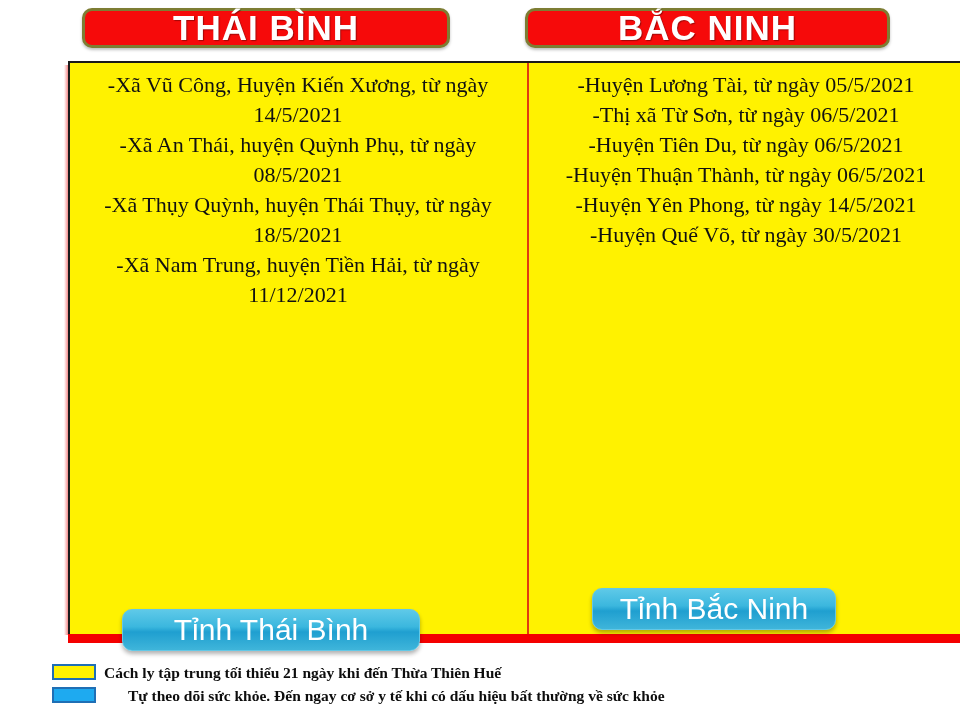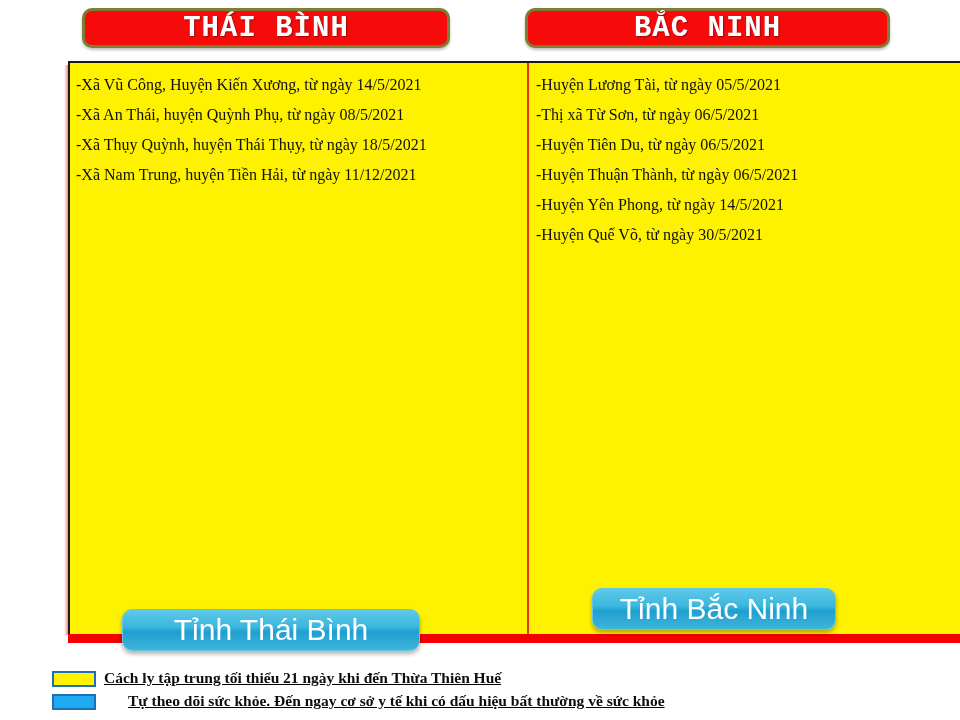--- a/index.html
+++ b/index.html
@@ -24,23 +24,23 @@
     border: 3px solid #7d7d33;
     border-radius: 10px;
     box-sizing: border-box;
     display: flex;
     align-items: center;
     justify-content: center;
     box-shadow: 0 2px 3px rgba(0,0,0,0.25);
   }
   .title-badge span {
     color: #ffffff;
-    font-family: Liberation Mono, monospace;
+    font-family: Liberation Sans, sans-serif;
     font-weight: bold;
-    font-size: 29px;
+    font-size: 35px;
     letter-spacing: 1px;
     text-shadow: 1px 1px 1px rgba(0,0,0,0.35);
     white-space: nowrap;
   }
   #badge-thai-binh { left: 82px;  width: 368px; }
   #badge-bac-ninh  { left: 525px; width: 365px; }
 
   
   .board {
     position: absolute;
@@ -77,22 +77,23 @@
     height: 571px;
     background: #e03c10;
   }
 
   
   .col {
     position: absolute;
     top: 70px;
     color: #111111;
     font-family: "Liberation Serif", serif;
-    font-size: 16px;
+    font-size: 22px;
     line-height: 30px;
+    text-align: center;
   }
   #col-left  { left: 76px;  width: 444px; }
   #col-right { left: 536px; width: 420px; }
   .col .entry { margin: 0; }
 
   
   .province-badge {
     position: absolute;
     height: 42px;
     border-radius: 10px;
@@ -116,23 +117,22 @@
 
   
   .legend {
     position: absolute;
     left: 52px;
     top: 664px;
     width: 880px;
   }
   .legend-row {
     display: flex;
-    align-items: flex-end;
+    align-items: flex-start;
     height: 23px;
-    text-decoration: underline;
   }
   .legend-swatch {
     width: 44px;
     height: 16px;
     border: 2px solid #1f6fb5;
     box-sizing: border-box;
     flex: 0 0 auto;
   }
   .legend-swatch.yellow { background: #fff200; }
   .legend-swatch.blue   { background: #1eaaf0; }

